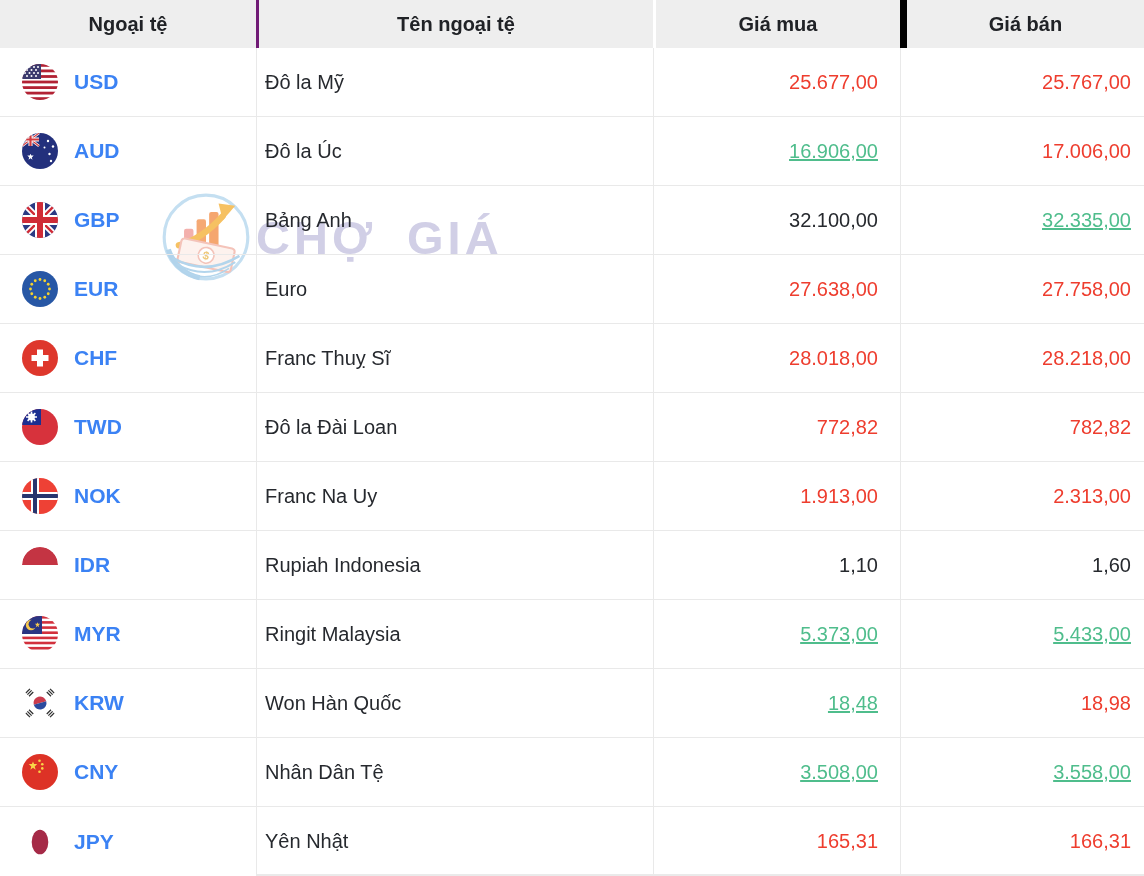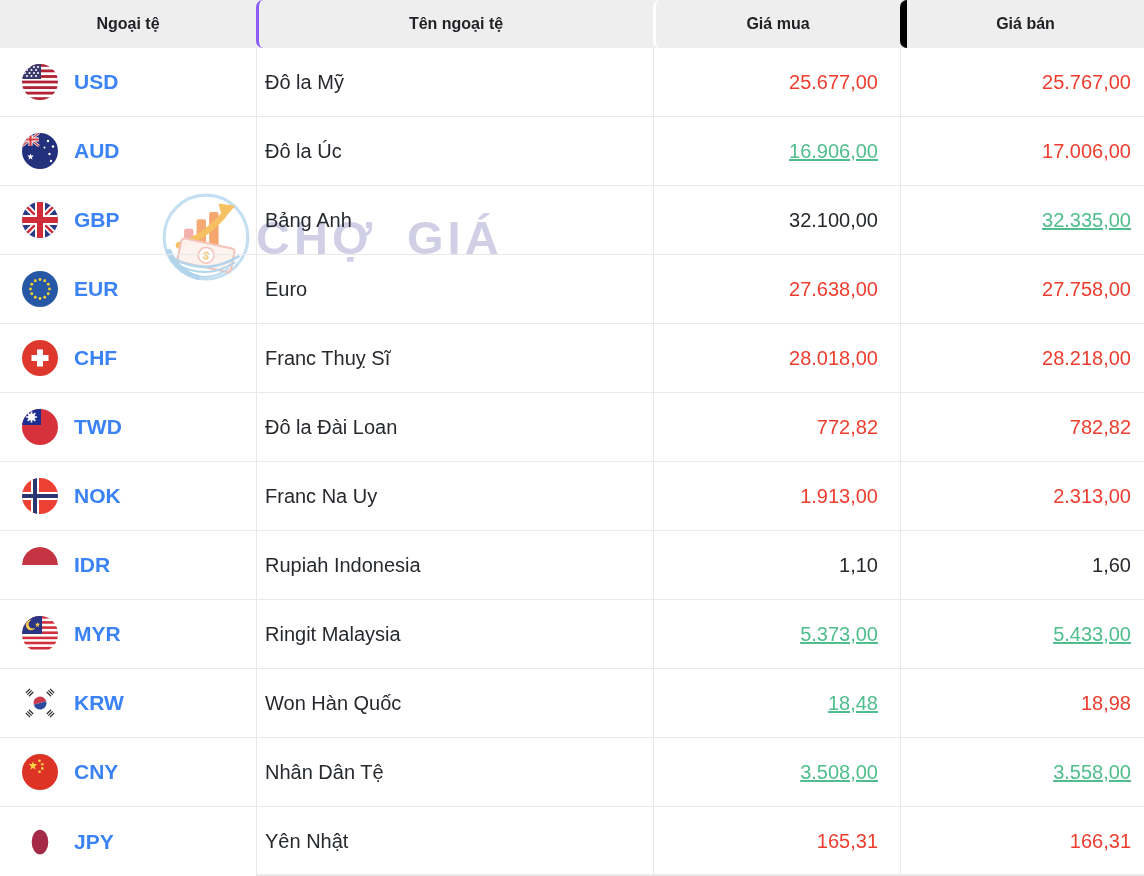--- a/index.html
+++ b/index.html
@@ -4,23 +4,23 @@
 <style>
   :root{
     --red:#ee3d2e; --green:#4fbd8c; --blue:#3b82f4; --dark:#26292e;
     --header-bg:#eeeeee; --border:#e9e9e9; --watermark:#c9c7e2;
   }
   html,body{margin:0;padding:0;background:#fff;}
   body{width:1144px;font-family:"Liberation Sans","DejaVu Sans",sans-serif;}
   .table{position:relative;width:1144px;height:876px;background:#fff;overflow:hidden;}
   .header-row{display:flex;height:48px;background:var(--header-bg);position:relative;z-index:2;}
   .hcell{box-sizing:border-box;display:flex;align-items:center;justify-content:center;
-         font-weight:700;font-size:16px;color:#202226;border-radius:7px;}
+         font-weight:700;font-size:20px;color:#202226;}
   .hc1{width:256px;}
-  .hc2{width:397px;border-left:3px solid #8b5cf6;}
+  .hc2{width:397px;border-left:3px solid #701a75;}
   .hc3{width:247px;border-left:3px solid #fff;}
   .hc4{width:244px;border-left:7px solid #000000;}
   .body{position:relative;z-index:2;}
   .row{display:flex;height:69px;box-sizing:border-box;border-bottom:1px solid var(--border);background:transparent;}
   .row:last-child{border-bottom:none;}
   .cell{box-sizing:border-box;display:flex;align-items:center;font-size:20px;color:var(--dark);}
   .cc1{width:256px;padding-left:22px;}
   .cc2{width:397px;border-left:1px solid var(--border);padding-left:8px;}
   .cc3{width:247px;border-left:1px solid var(--border);justify-content:flex-end;padding-right:22px;}
   .cc4{width:244px;border-left:1px solid var(--border);justify-content:flex-end;padding-right:13px;}

